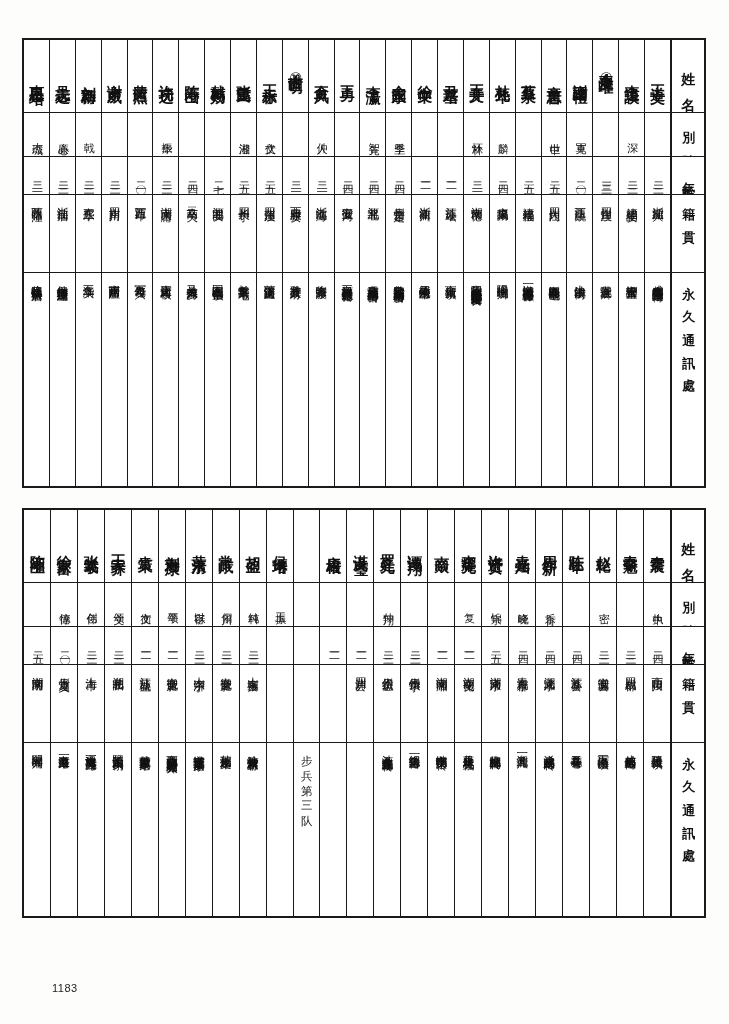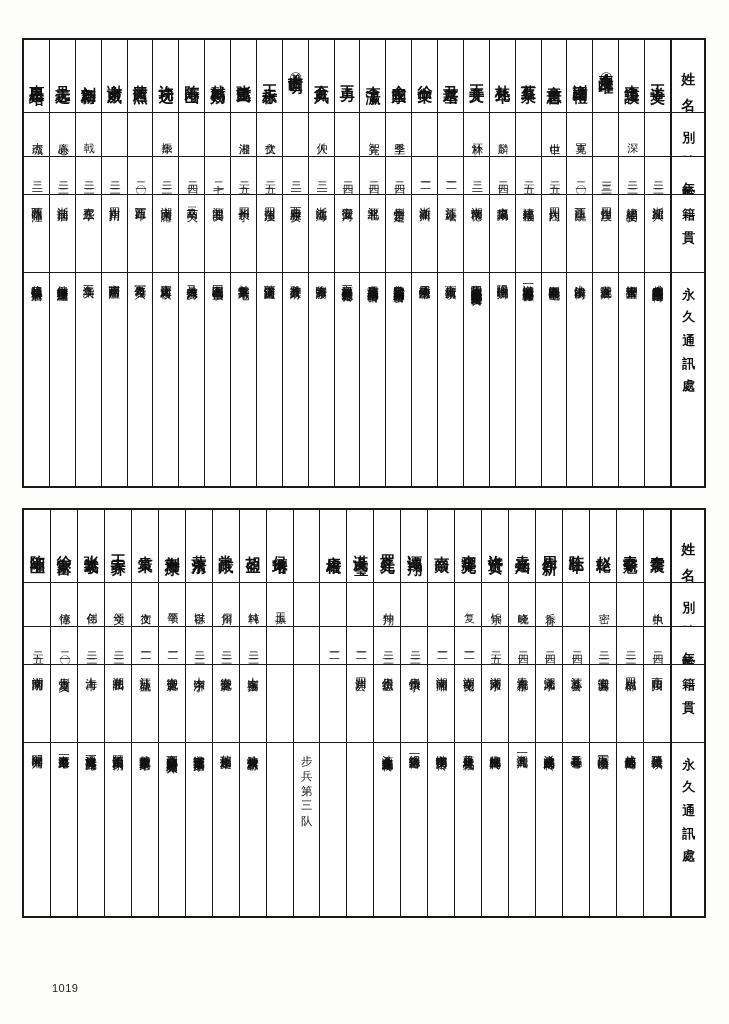--- a/index.html
+++ b/index.html
@@ -968,14 +968,14 @@
         </div>
       <div class="cell c-native">
           <span class="v hdr-txt small">籍 貫</span>
         </div>
       <div class="cell c-addr">
           <span class="v hdr-txt small">永 久 通 訊 處</span>
         </div>
     </div>
   </div>
 
-  <div class="pageno">1019</div>
+  <div class="pageno">1183</div>
 </div>
 
 </body></html>

